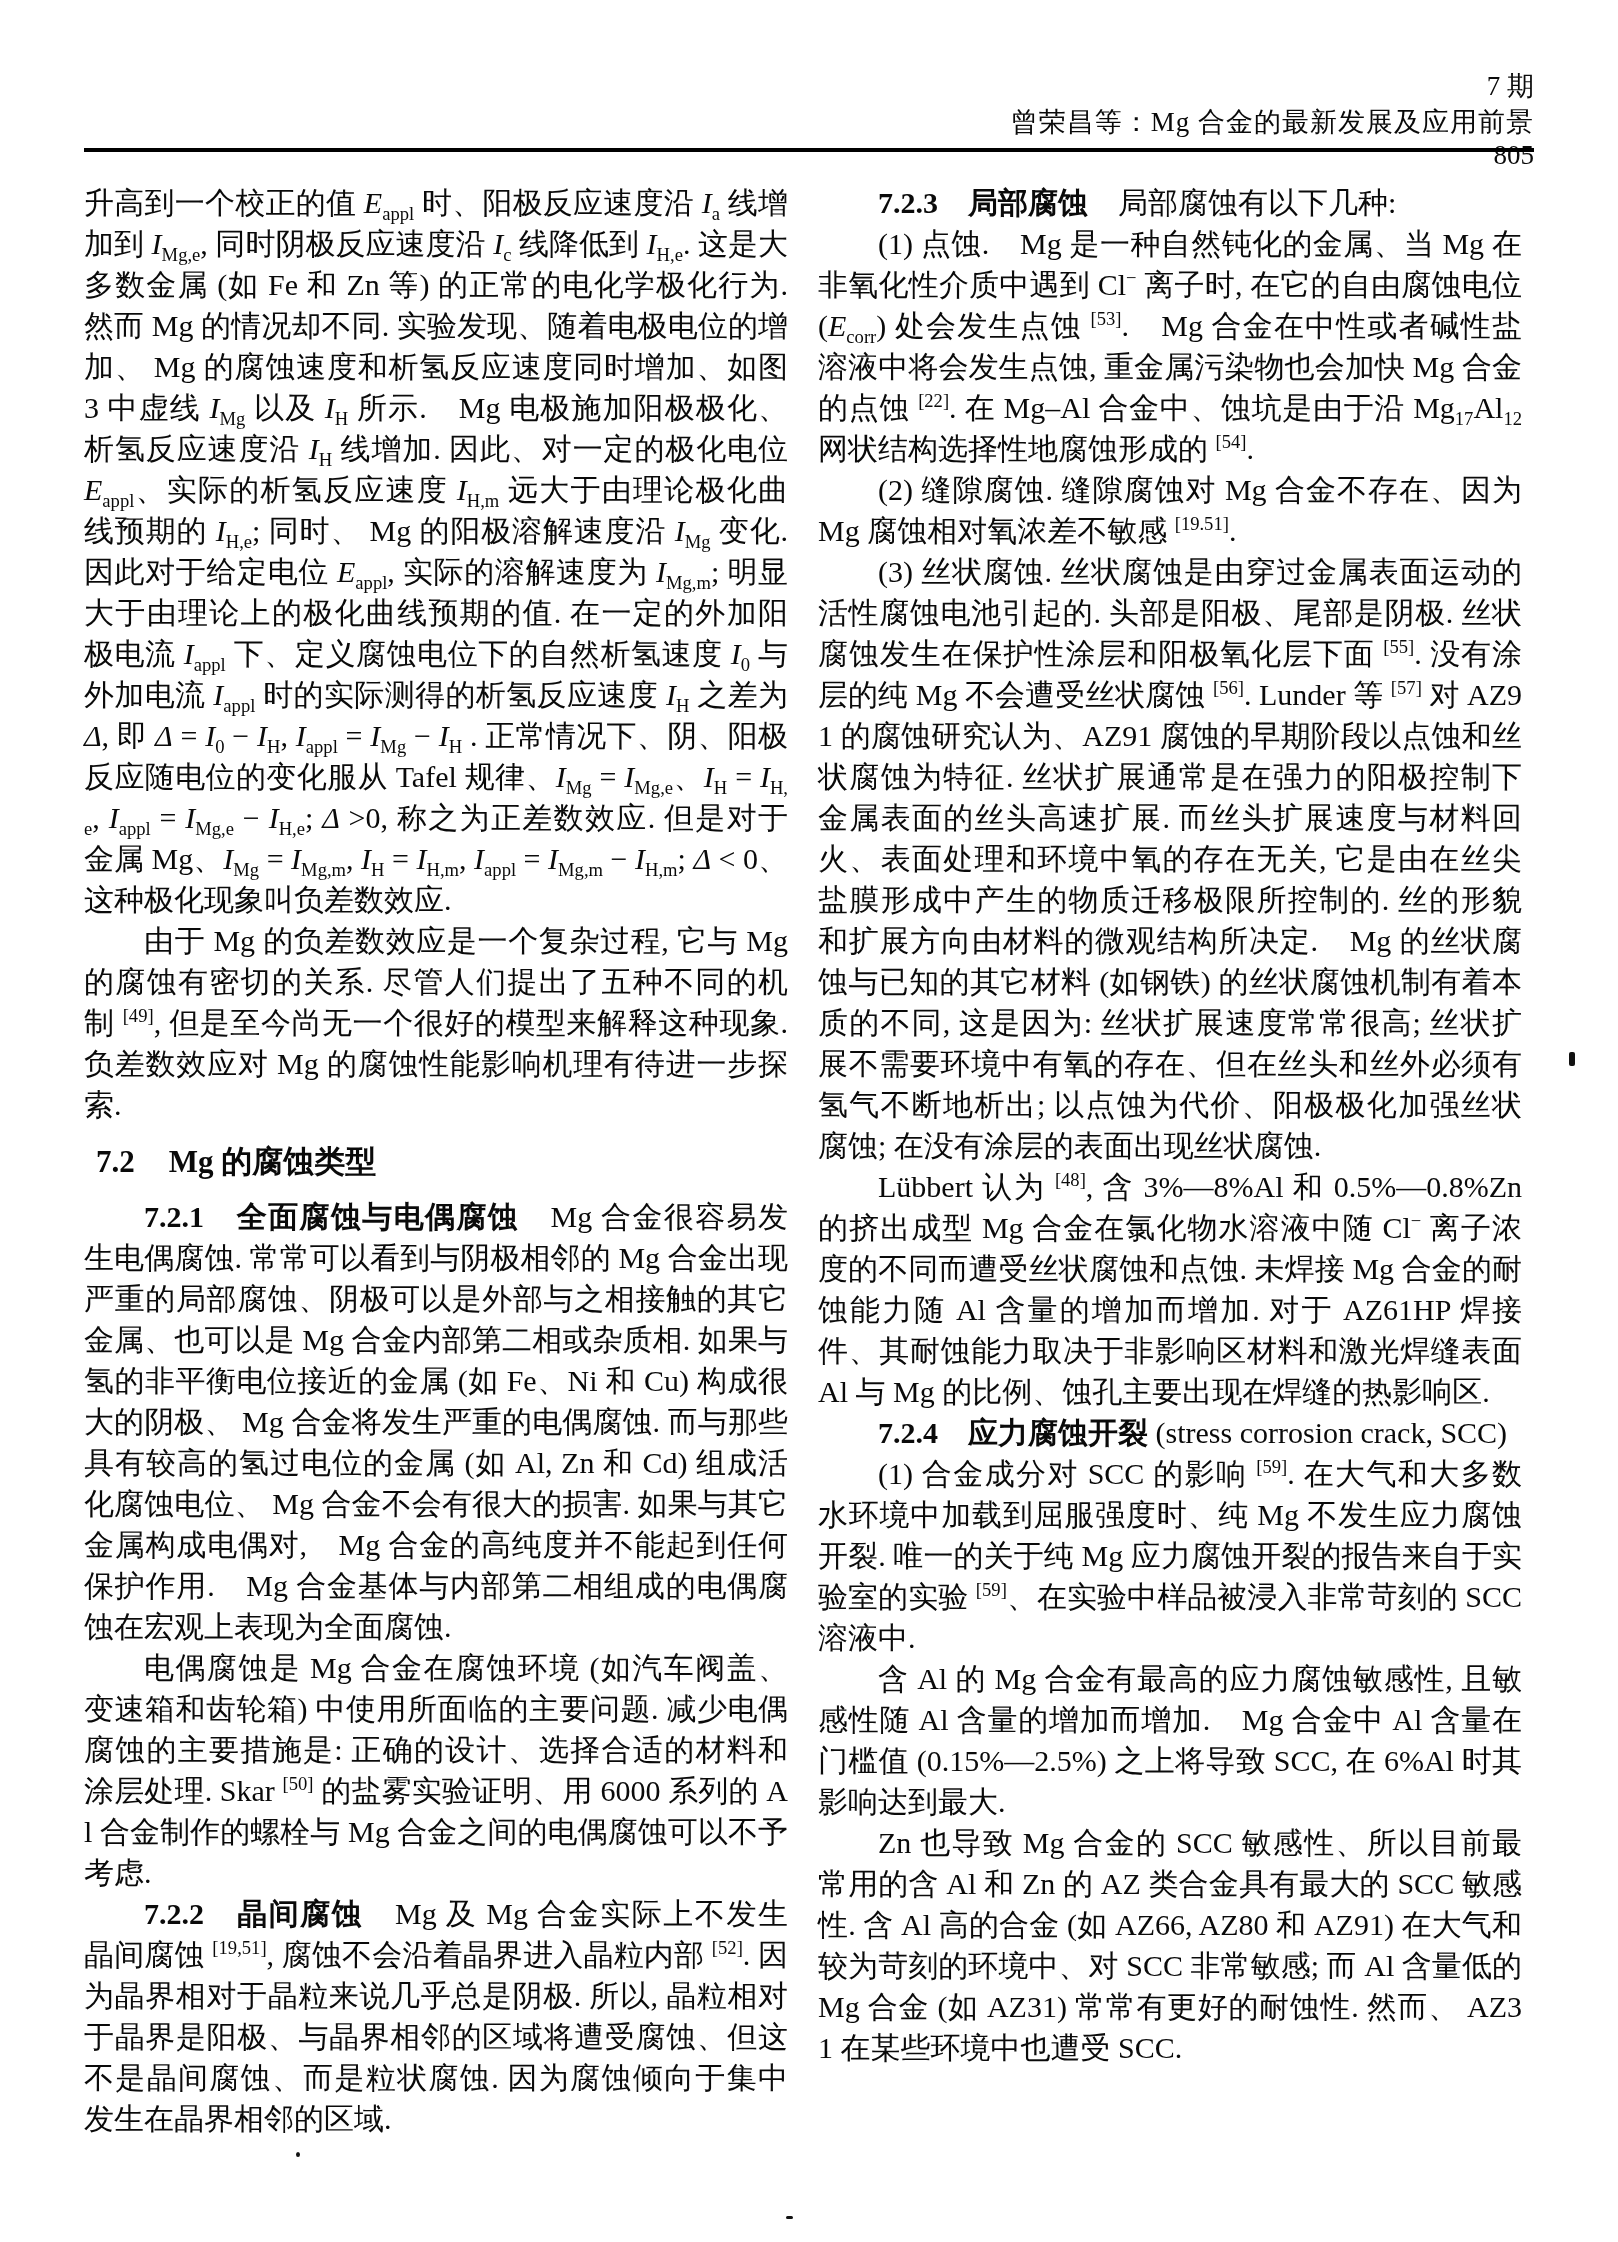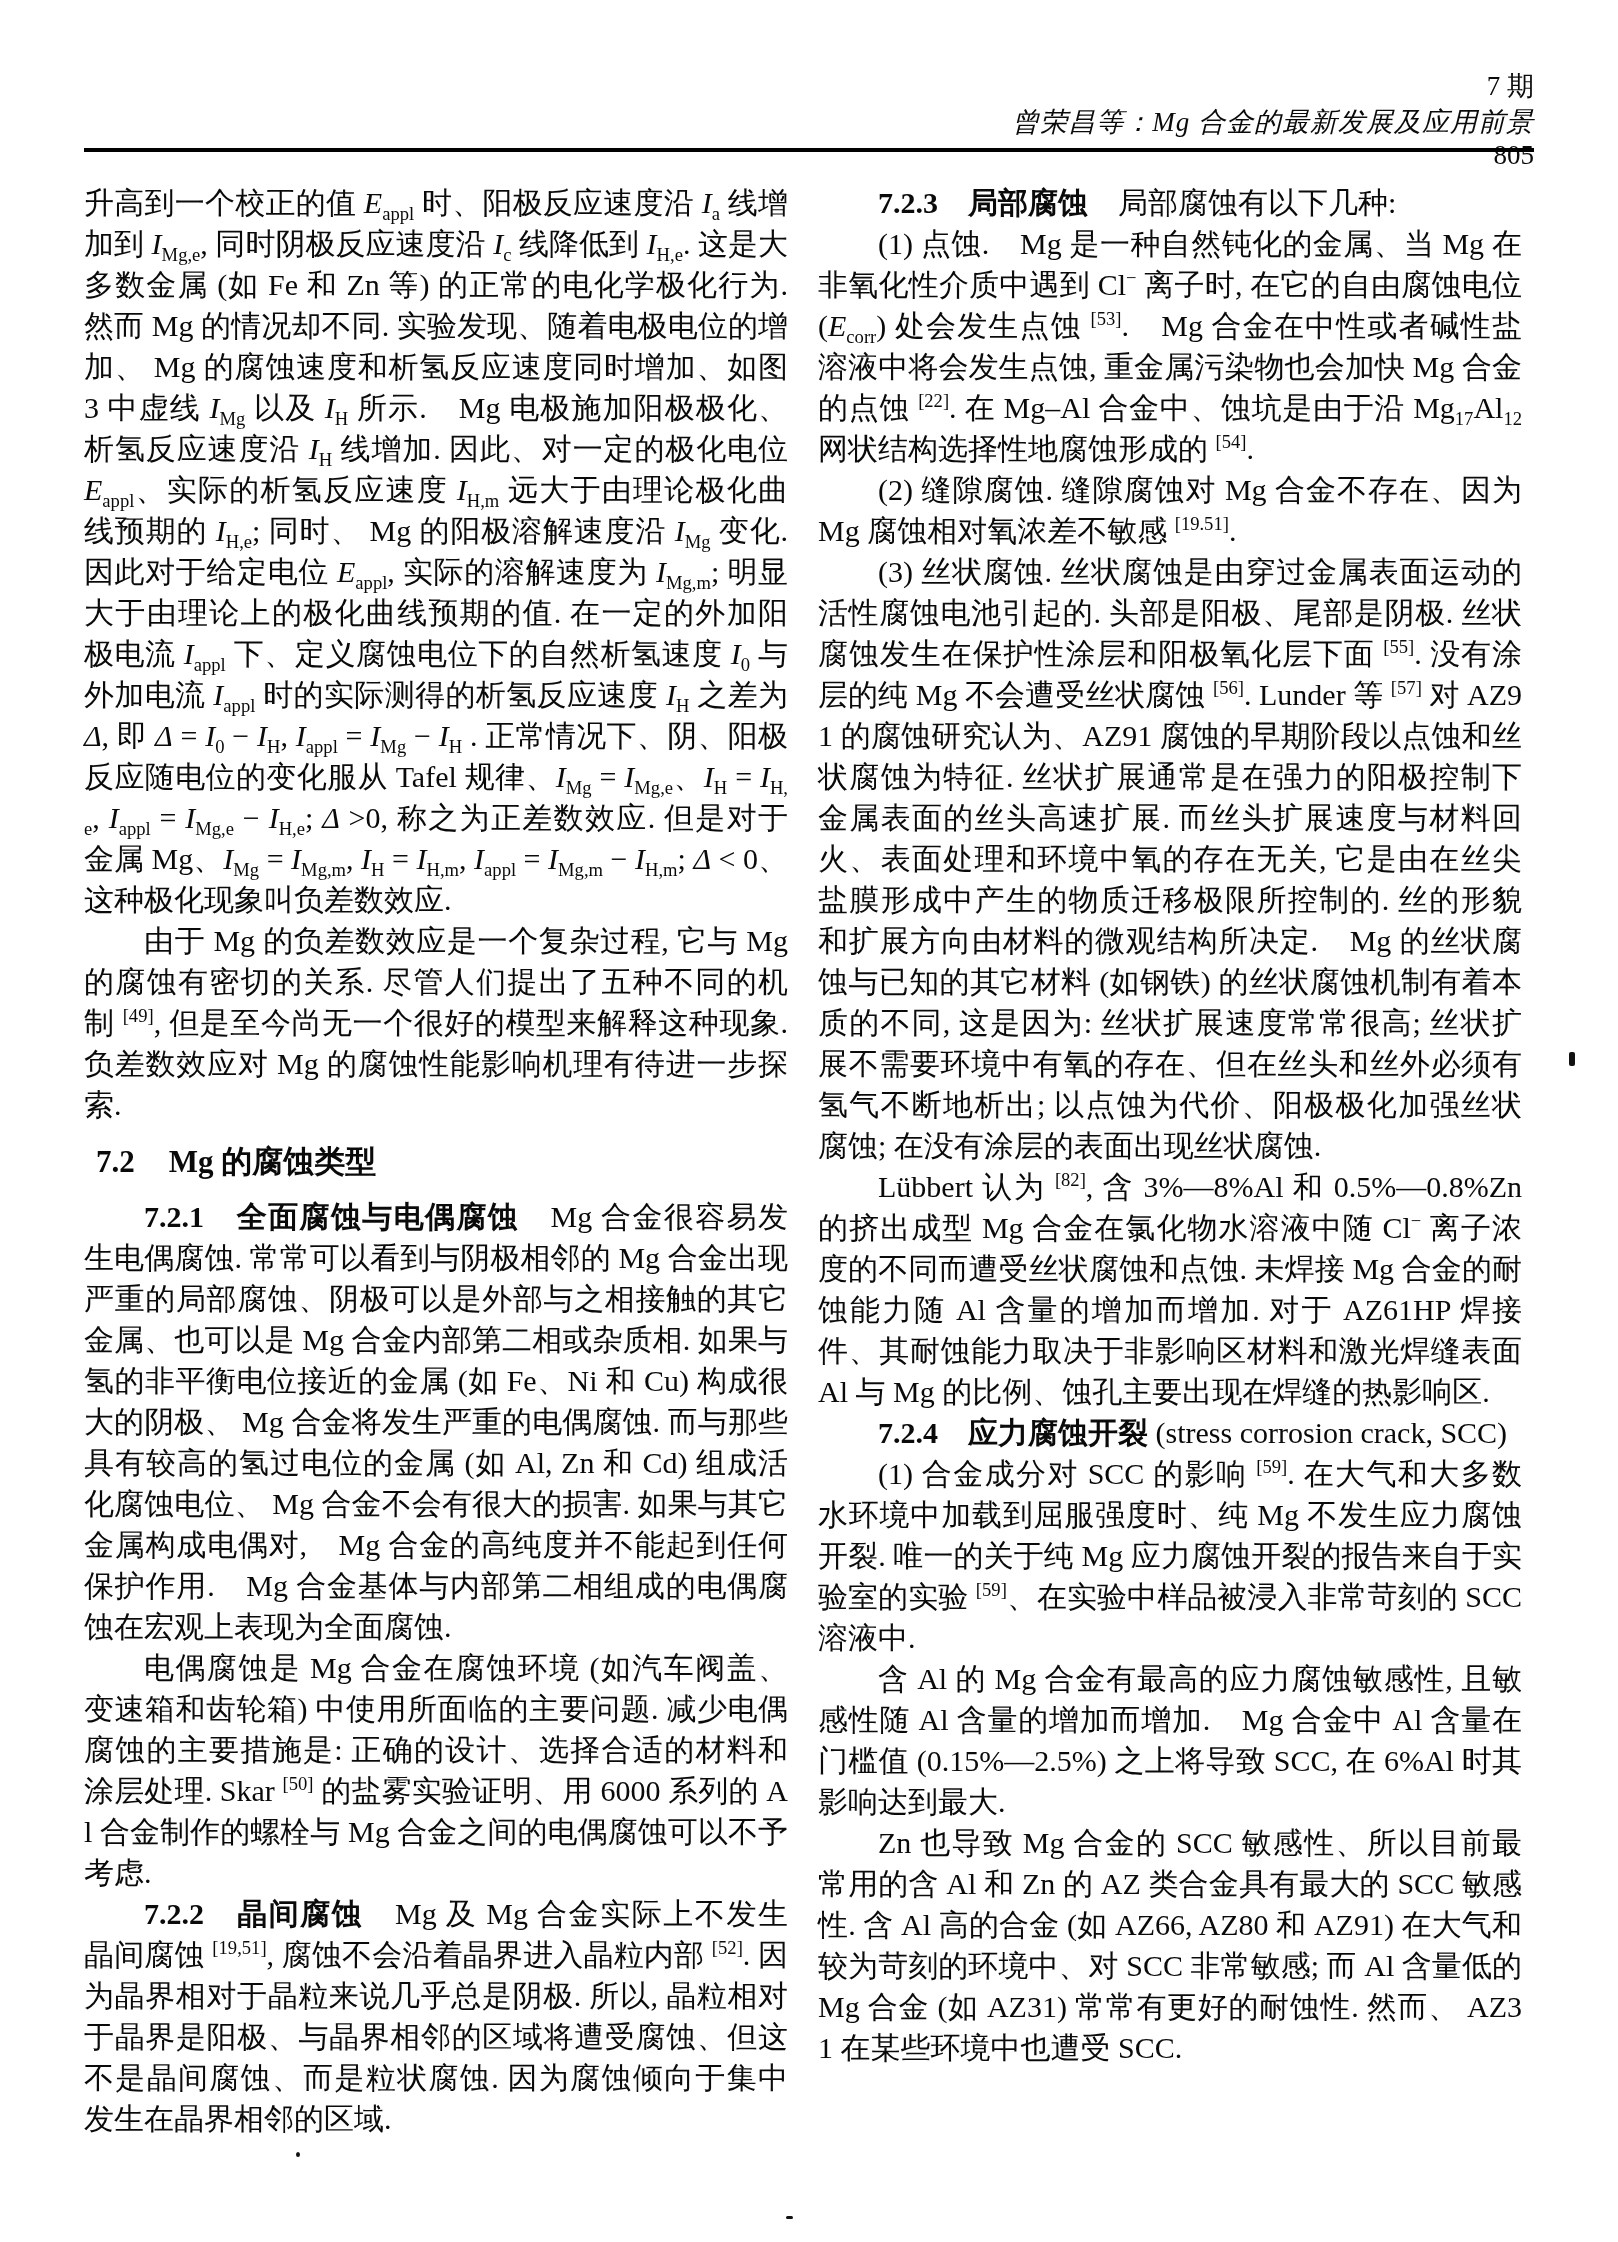--- a/index.html
+++ b/index.html
@@ -11,21 +11,21 @@
     font-family:"Liberation Serif","DejaVu Serif",serif;
     overflow:hidden;
   }
   
   .hdr{
     position:absolute;left:84px;top:68px;width:1450px;height:48px;
     display:flex;align-items:flex-end;justify-content:space-between;
     font-size:27px;
     flex-direction:column;
   }
-  .hdr .mid{flex:1;text-align:left;letter-spacing:1px;font-style:italic;}
+  .hdr .mid{flex:1;text-align:left;letter-spacing:1px;}
   .hdr-rule{
     position:absolute;left:84px;top:148px;width:1450px;height:4px;
     background:#000;
   }
   
   .content{
     position:absolute;left:84px;top:182px;width:1450px;
     display:flex;gap:30px;
   }
   .col{width:704px;}
@@ -72,21 +72,21 @@
         <div class="h2"><span class="h2num">7.2</span><span>Mg 的腐蚀类型</span></div>
         <p class="para indent"><span class="kai">7.2.1　全面腐蚀与电偶腐蚀</span>　Mg 合金很容易发生电偶腐蚀. 常常可以看到与阴极相邻的 Mg 合金出现严重的局部腐蚀、阴极可以是外部与之相接触的其它金属、也可以是 Mg 合金内部第二相或杂质相. 如果与氢的非平衡电位接近的金属 (如 Fe、Ni 和 Cu) 构成很大的阴极、 Mg 合金将发生严重的电偶腐蚀. 而与那些具有较高的氢过电位的金属 (如 Al, Zn 和 Cd) 组成活化腐蚀电位、 Mg 合金不会有很大的损害. 如果与其它金属构成电偶对,　Mg 合金的高纯度并不能起到任何保护作用.　Mg 合金基体与内部第二相组成的电偶腐蚀在宏观上表现为全面腐蚀.</p>
         <p class="para indent">电偶腐蚀是 Mg 合金在腐蚀环境 (如汽车阀盖、变速箱和齿轮箱) 中使用所面临的主要问题. 减少电偶腐蚀的主要措施是: 正确的设计、选择合适的材料和涂层处理. Skar <sup>[50]</sup> 的盐雾实验证明、用 6000 系列的 Al 合金制作的螺栓与 Mg 合金之间的电偶腐蚀可以不予考虑.</p>
         <p class="para indent"><span class="kai">7.2.2　晶间腐蚀</span>　Mg 及 Mg 合金实际上不发生晶间腐蚀 <sup>[19,51]</sup>, 腐蚀不会沿着晶界进入晶粒内部 <sup>[52]</sup>. 因为晶界相对于晶粒来说几乎总是阴极. 所以, 晶粒相对于晶界是阳极、与晶界相邻的区域将遭受腐蚀、但这不是晶间腐蚀、而是粒状腐蚀. 因为腐蚀倾向于集中发生在晶界相邻的区域.</p>
       </div>
     <div class="col" id="col-right">
         <p class="para indent"><span class="kai">7.2.3　局部腐蚀</span>　局部腐蚀有以下几种:</p>
         <p class="para indent">(1) 点蚀.　Mg 是一种自然钝化的金属、当 Mg 在非氧化性介质中遇到 Cl<sup>−</sup> 离子时, 在它的自由腐蚀电位 (<i class="var">E</i><sub>corr</sub>) 处会发生点蚀 <sup>[53]</sup>.　Mg 合金在中性或者碱性盐溶液中将会发生点蚀, 重金属污染物也会加快 Mg 合金的点蚀 <sup>[22]</sup>. 在 Mg–Al 合金中、蚀坑是由于沿 Mg<sub>17</sub>Al<sub>12</sub> 网状结构选择性地腐蚀形成的 <sup>[54]</sup>.</p>
         <p class="para indent">(2) 缝隙腐蚀. 缝隙腐蚀对 Mg 合金不存在、因为 Mg 腐蚀相对氧浓差不敏感 <sup>[19.51]</sup>.</p>
         <p class="para indent">(3) 丝状腐蚀. 丝状腐蚀是由穿过金属表面运动的活性腐蚀电池引起的. 头部是阳极、尾部是阴极. 丝状腐蚀发生在保护性涂层和阳极氧化层下面 <sup>[55]</sup>. 没有涂层的纯 Mg 不会遭受丝状腐蚀 <sup>[56]</sup>. Lunder 等 <sup>[57]</sup> 对 AZ91 的腐蚀研究认为、AZ91 腐蚀的早期阶段以点蚀和丝状腐蚀为特征. 丝状扩展通常是在强力的阳极控制下金属表面的丝头高速扩展. 而丝头扩展速度与材料回火、表面处理和环境中氧的存在无关, 它是由在丝尖盐膜形成中产生的物质迁移极限所控制的. 丝的形貌和扩展方向由材料的微观结构所决定.　Mg 的丝状腐蚀与已知的其它材料 (如钢铁) 的丝状腐蚀机制有着本质的不同, 这是因为: 丝状扩展速度常常很高; 丝状扩展不需要环境中有氧的存在、但在丝头和丝外必须有氢气不断地析出; 以点蚀为代价、阳极极化加强丝状腐蚀; 在没有涂层的表面出现丝状腐蚀.</p>
-        <p class="para indent">Lübbert 认为 <sup>[82]</sup>, 含 3%—8%Al 和 0.5%—0.8%Zn 的挤出成型 Mg 合金在氯化物水溶液中随 Cl<sup>−</sup> 离子浓度的不同而遭受丝状腐蚀和点蚀. 未焊接 Mg 合金的耐蚀能力随 Al 含量的增加而增加. 对于 AZ61HP 焊接件、其耐蚀能力取决于非影响区材料和激光焊缝表面 Al 与 Mg 的比例、蚀孔主要出现在焊缝的热影响区.</p>
+        <p class="para indent">Lübbert 认为 <sup>[48]</sup>, 含 3%—8%Al 和 0.5%—0.8%Zn 的挤出成型 Mg 合金在氯化物水溶液中随 Cl<sup>−</sup> 离子浓度的不同而遭受丝状腐蚀和点蚀. 未焊接 Mg 合金的耐蚀能力随 Al 含量的增加而增加. 对于 AZ61HP 焊接件、其耐蚀能力取决于非影响区材料和激光焊缝表面 Al 与 Mg 的比例、蚀孔主要出现在焊缝的热影响区.</p>
         <p class="para indent"><span class="kai">7.2.4　应力腐蚀开裂</span> (stress corrosion crack, SCC)</p>
         <p class="para indent">(1) 合金成分对 SCC 的影响 <sup>[59]</sup>. 在大气和大多数水环境中加载到屈服强度时、纯 Mg 不发生应力腐蚀开裂. 唯一的关于纯 Mg 应力腐蚀开裂的报告来自于实验室的实验 <sup>[59]</sup>、在实验中样品被浸入非常苛刻的 SCC 溶液中.</p>
         <p class="para indent">含 Al 的 Mg 合金有最高的应力腐蚀敏感性, 且敏感性随 Al 含量的增加而增加.　Mg 合金中 Al 含量在门槛值 (0.15%—2.5%) 之上将导致 SCC, 在 6%Al 时其影响达到最大.</p>
         <p class="para indent">Zn 也导致 Mg 合金的 SCC 敏感性、所以目前最常用的含 Al 和 Zn 的 AZ 类合金具有最大的 SCC 敏感性. 含 Al 高的合金 (如 AZ66, AZ80 和 AZ91) 在大气和较为苛刻的环境中、对 SCC 非常敏感; 而 Al 含量低的 Mg 合金 (如 AZ31) 常常有更好的耐蚀性. 然而、 AZ31 在某些环境中也遭受 SCC.</p>
       </div>
   </div>
 
   <div class="speck s1"></div>
   <div class="speck s2"></div>
   <div class="speck s3"></div>

